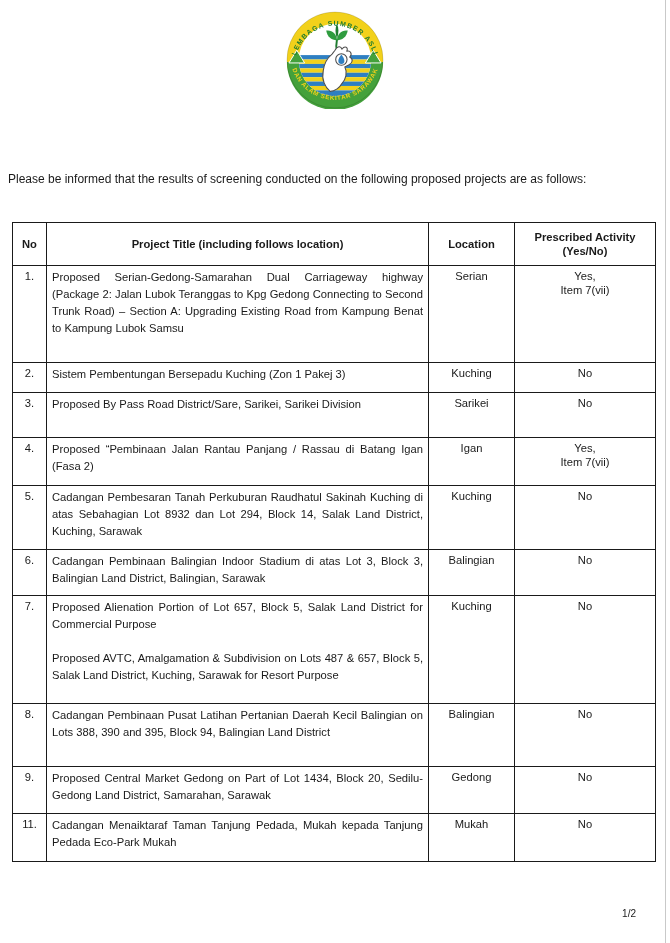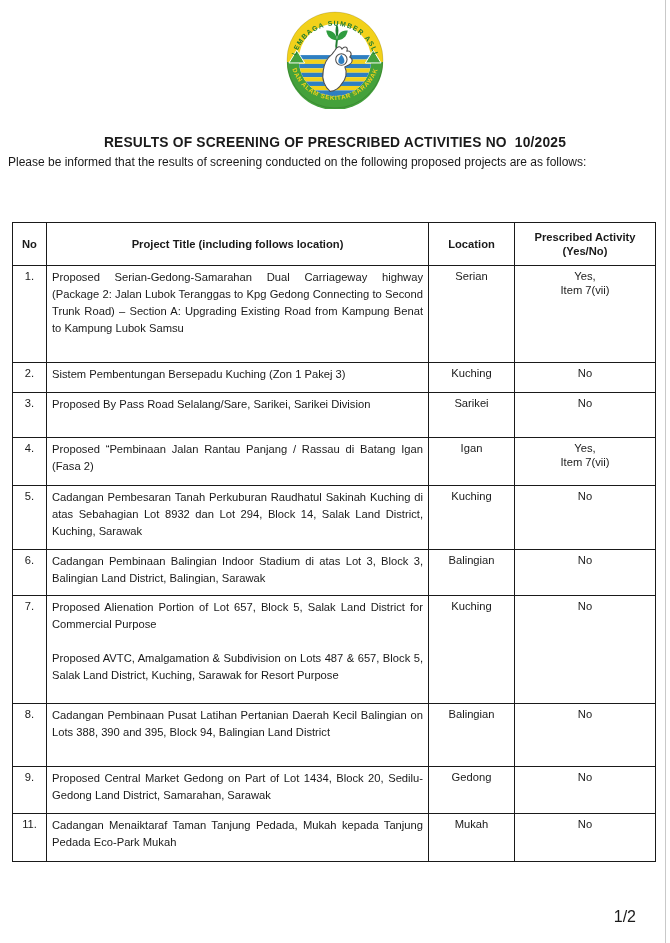--- a/index.html
+++ b/index.html
@@ -14,21 +14,21 @@
 
   .logo-wrap { position:absolute; top:11px; left:50%; transform:translateX(-50%); width:98px; height:98px; }
 
   .doc-title {
     position:absolute; top:135px; left:0; width:670px;
     text-align:center; font-weight:bold; font-size:13.8px; letter-spacing:0.2px;
     white-space:pre; color:#1a1a1a;
   }
 
   .intro {
-    position:absolute; top:154px; left:8px; width:654px;
+    position:absolute; top:171px; left:8px; width:654px;
     font-size:12px; line-height:16.5px; text-align:justify; color:#1a1a1a;
   }
 
   table.results {
     position:absolute; top:222px; left:12px; width:643px;
     border-collapse:collapse; table-layout:fixed;
   }
   table.results th, table.results td {
     border:1px solid #1a1a1a; font-size:11.2px; color:#1a1a1a;
   }
@@ -50,21 +50,21 @@
   tr.r5  { height:64px; }
   tr.r6  { height:46px; }
   tr.r7  { height:108px; }
   tr.r8  { height:63px; }
   tr.r9  { height:47px; }
   tr.r10 { height:32px; }
   tr.r11 { height:48px; }
 
   .page-num {
     position:absolute; top:908px; right:34px;
-    font-size:16px; color:#1a1a1a;margin-left:31px;
+    font-size:10px; color:#1a1a1a;margin-left:31px;
   }
   .logo-arc-text { font-family:"Liberation Sans", sans-serif; font-weight:bold; }
 </style>
 </head>
 <body>
 
 <div class="page">
 
   <div class="page-edge"></div>
 
@@ -115,21 +115,20 @@
 
       <text class="logo-arc-text" font-size="7" fill="#1E7C2F" letter-spacing="1.2">
         <textPath href="#arcTop" startOffset="50%" text-anchor="middle">LEMBAGA SUMBER ASLI</textPath>
       </text>
       <text class="logo-arc-text" font-size="6.4" fill="#F2D11B" letter-spacing="0.7">
         <textPath href="#arcBottom" startOffset="50%" text-anchor="middle">DAN ALAM SEKITAR SARAWAK</textPath>
       </text>
     </svg>
   </div>
 
-  <div class="doc-title">RESULTS OF SCREENING OF PRESCRIBED ACTIVITIES NO  10/2025</div>
 
   <div class="intro">Please be informed that the results of screening conducted on the following proposed projects are as follows:</div>
 
   <table class="results">
     <colgroup>
       <col style="width:34px">
         <col style="width:382px">
         <col style="width:86px">
         <col style="width:141px">
     </colgroup>
@@ -151,21 +150,21 @@
 Item 7(vii)</td>
       </tr>
       <tr class="r2">
         <td class="c-no">2.</td>
         <td class="c-title">Sistem Pembentungan Bersepadu Kuching (Zon 1 Pakej 3)</td>
         <td class="c-loc">Kuching</td>
         <td class="c-act">No</td>
       </tr>
       <tr class="r3">
         <td class="c-no">3.</td>
-        <td class="c-title">Proposed By Pass Road Selalang/Sare, Sarikei, Sarikei Division</td>
+        <td class="c-title">Proposed By Pass Road District/Sare, Sarikei, Sarikei Division</td>
         <td class="c-loc">Sarikei</td>
         <td class="c-act">No</td>
       </tr>
       <tr class="r4">
         <td class="c-no">4.</td>
         <td class="c-title">Proposed “Pembinaan Jalan Rantau Panjang / Rassau di Batang Igan (Fasa 2)</td>
         <td class="c-loc">Igan</td>
         <td class="c-act">Yes,
 Item 7(vii)</td>
       </tr>

